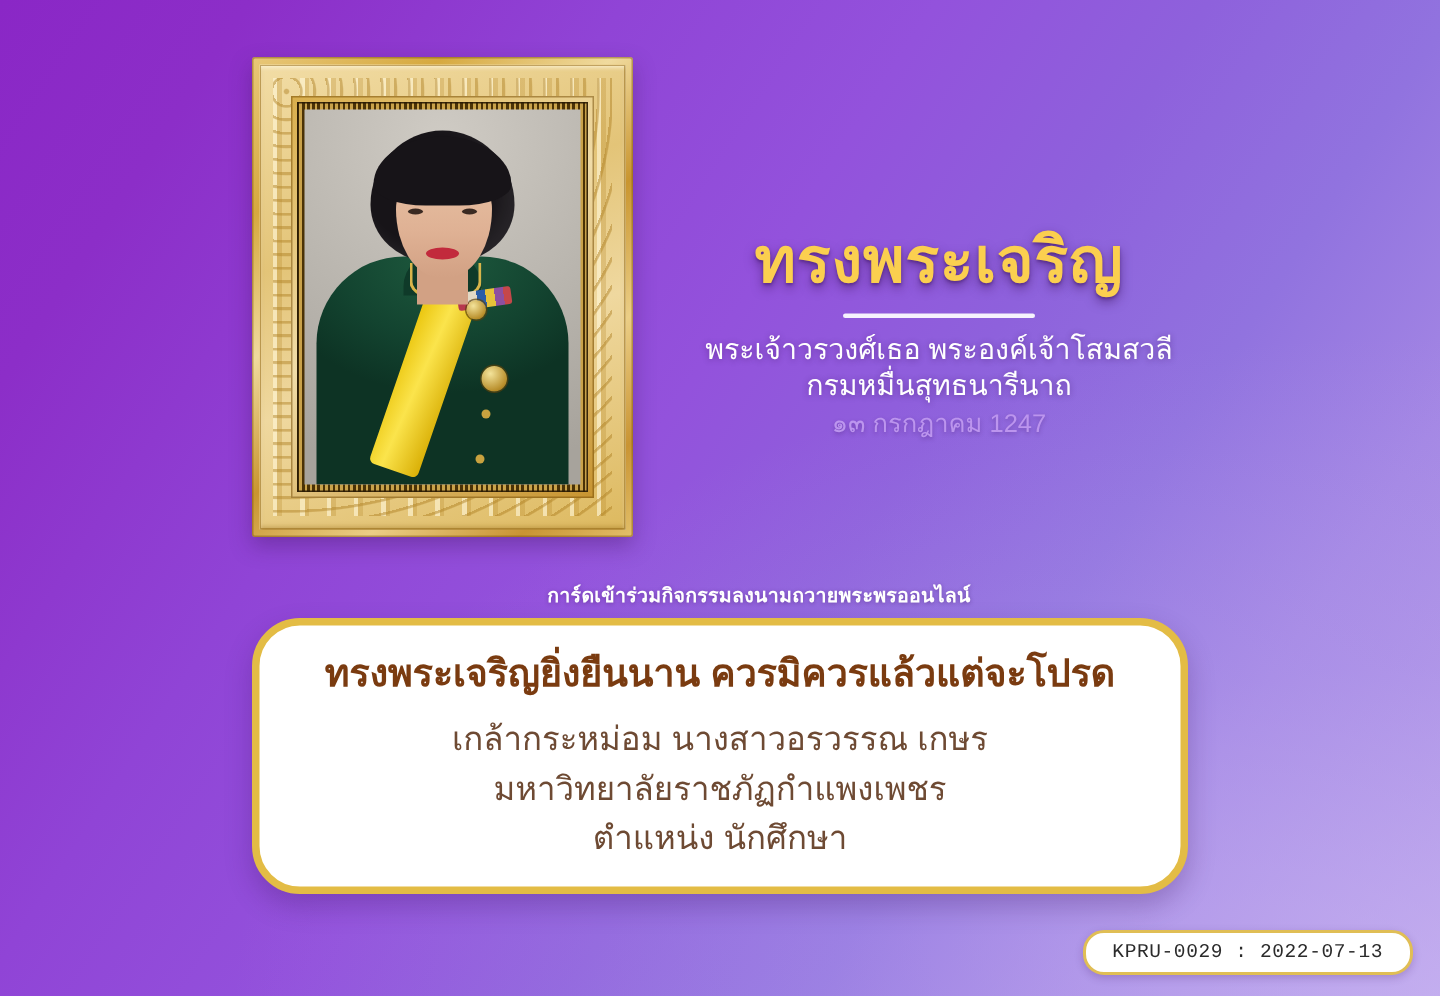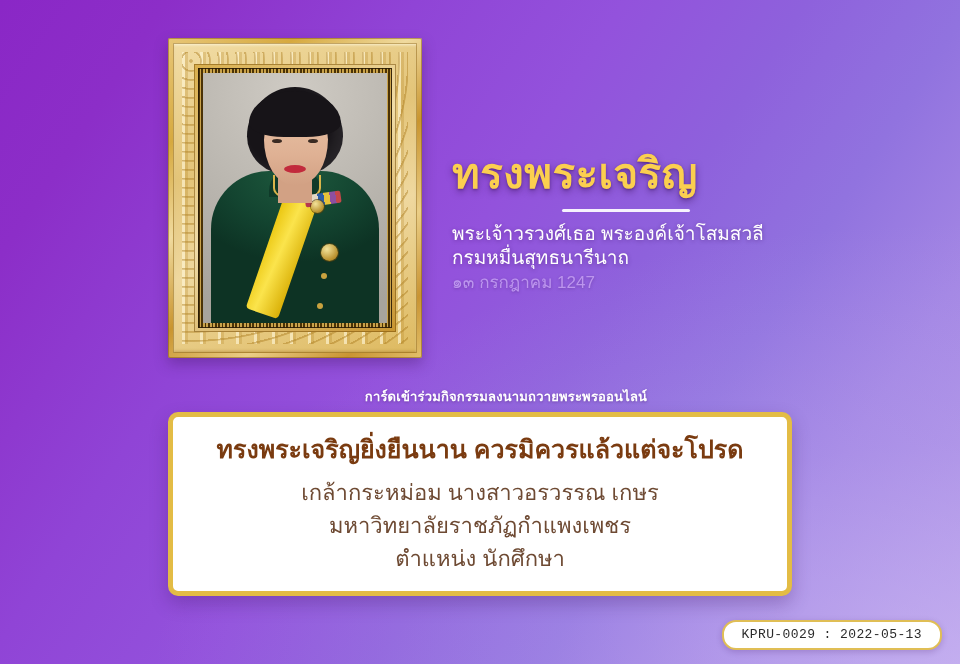--- a/index.html
+++ b/index.html
@@ -224,21 +224,21 @@
   }
   .p-button.b1 { margin-left: 26px; bottom: 44px; }
   .p-button.b2 { margin-left: 22px; bottom: 14px; }
 
   
   .greeting {
     position: absolute;
     left: 452px;
     top: 150px;
     width: 348px;
-    text-align: left;
+    text-align: center;
     z-index: 4;
   }
   .greeting .headline {
     font-size: 42px;
     font-weight: 700;
     line-height: 1.12;
     color: #FBCF4F;
     letter-spacing: 0.5px;
     text-shadow: 0 3px 7px rgba(60,20,95,0.55),
                  0 1px 2px rgba(60,20,95,0.45);
@@ -285,21 +285,21 @@
   
   .wish-card {
     position: absolute;
     left: 168px;
     top: 412px;
     width: 624px;
     height: 184px;
     box-sizing: border-box;
     background: #FFFFFF;
     border: 5px solid #E3BC45;
-    border-radius: 10px;
+    border-radius: 32px;
     box-shadow: 0 8px 18px rgba(62,22,96,0.28);
     display: flex;
     flex-direction: column;
     align-items: center;
     justify-content: center;
     z-index: 4;
   }
   .wish-card .wish-headline {
     font-size: 25px;
     font-weight: 700;
@@ -375,15 +375,15 @@
 
   <div class="caption">การ์ดเข้าร่วมกิจกรรมลงนามถวายพระพรออนไลน์</div>
 
   <div class="wish-card">
     <div class="wish-headline">ทรงพระเจริญยิ่งยืนนาน ควรมิควรแล้วแต่จะโปรด</div>
     <div class="wish-line">เกล้ากระหม่อม นางสาวอรวรรณ เกษร</div>
     <div class="wish-line">มหาวิทยาลัยราชภัฏกำแพงเพชร</div>
     <div class="wish-line">ตำแหน่ง นักศึกษา</div>
   </div>
 
-  <div class="badge">KPRU-0029 : 2022-05-13</div>
+  <div class="badge">KPRU-0029 : 2022-07-13</div>
 
 </div>
 
 </body></html>

